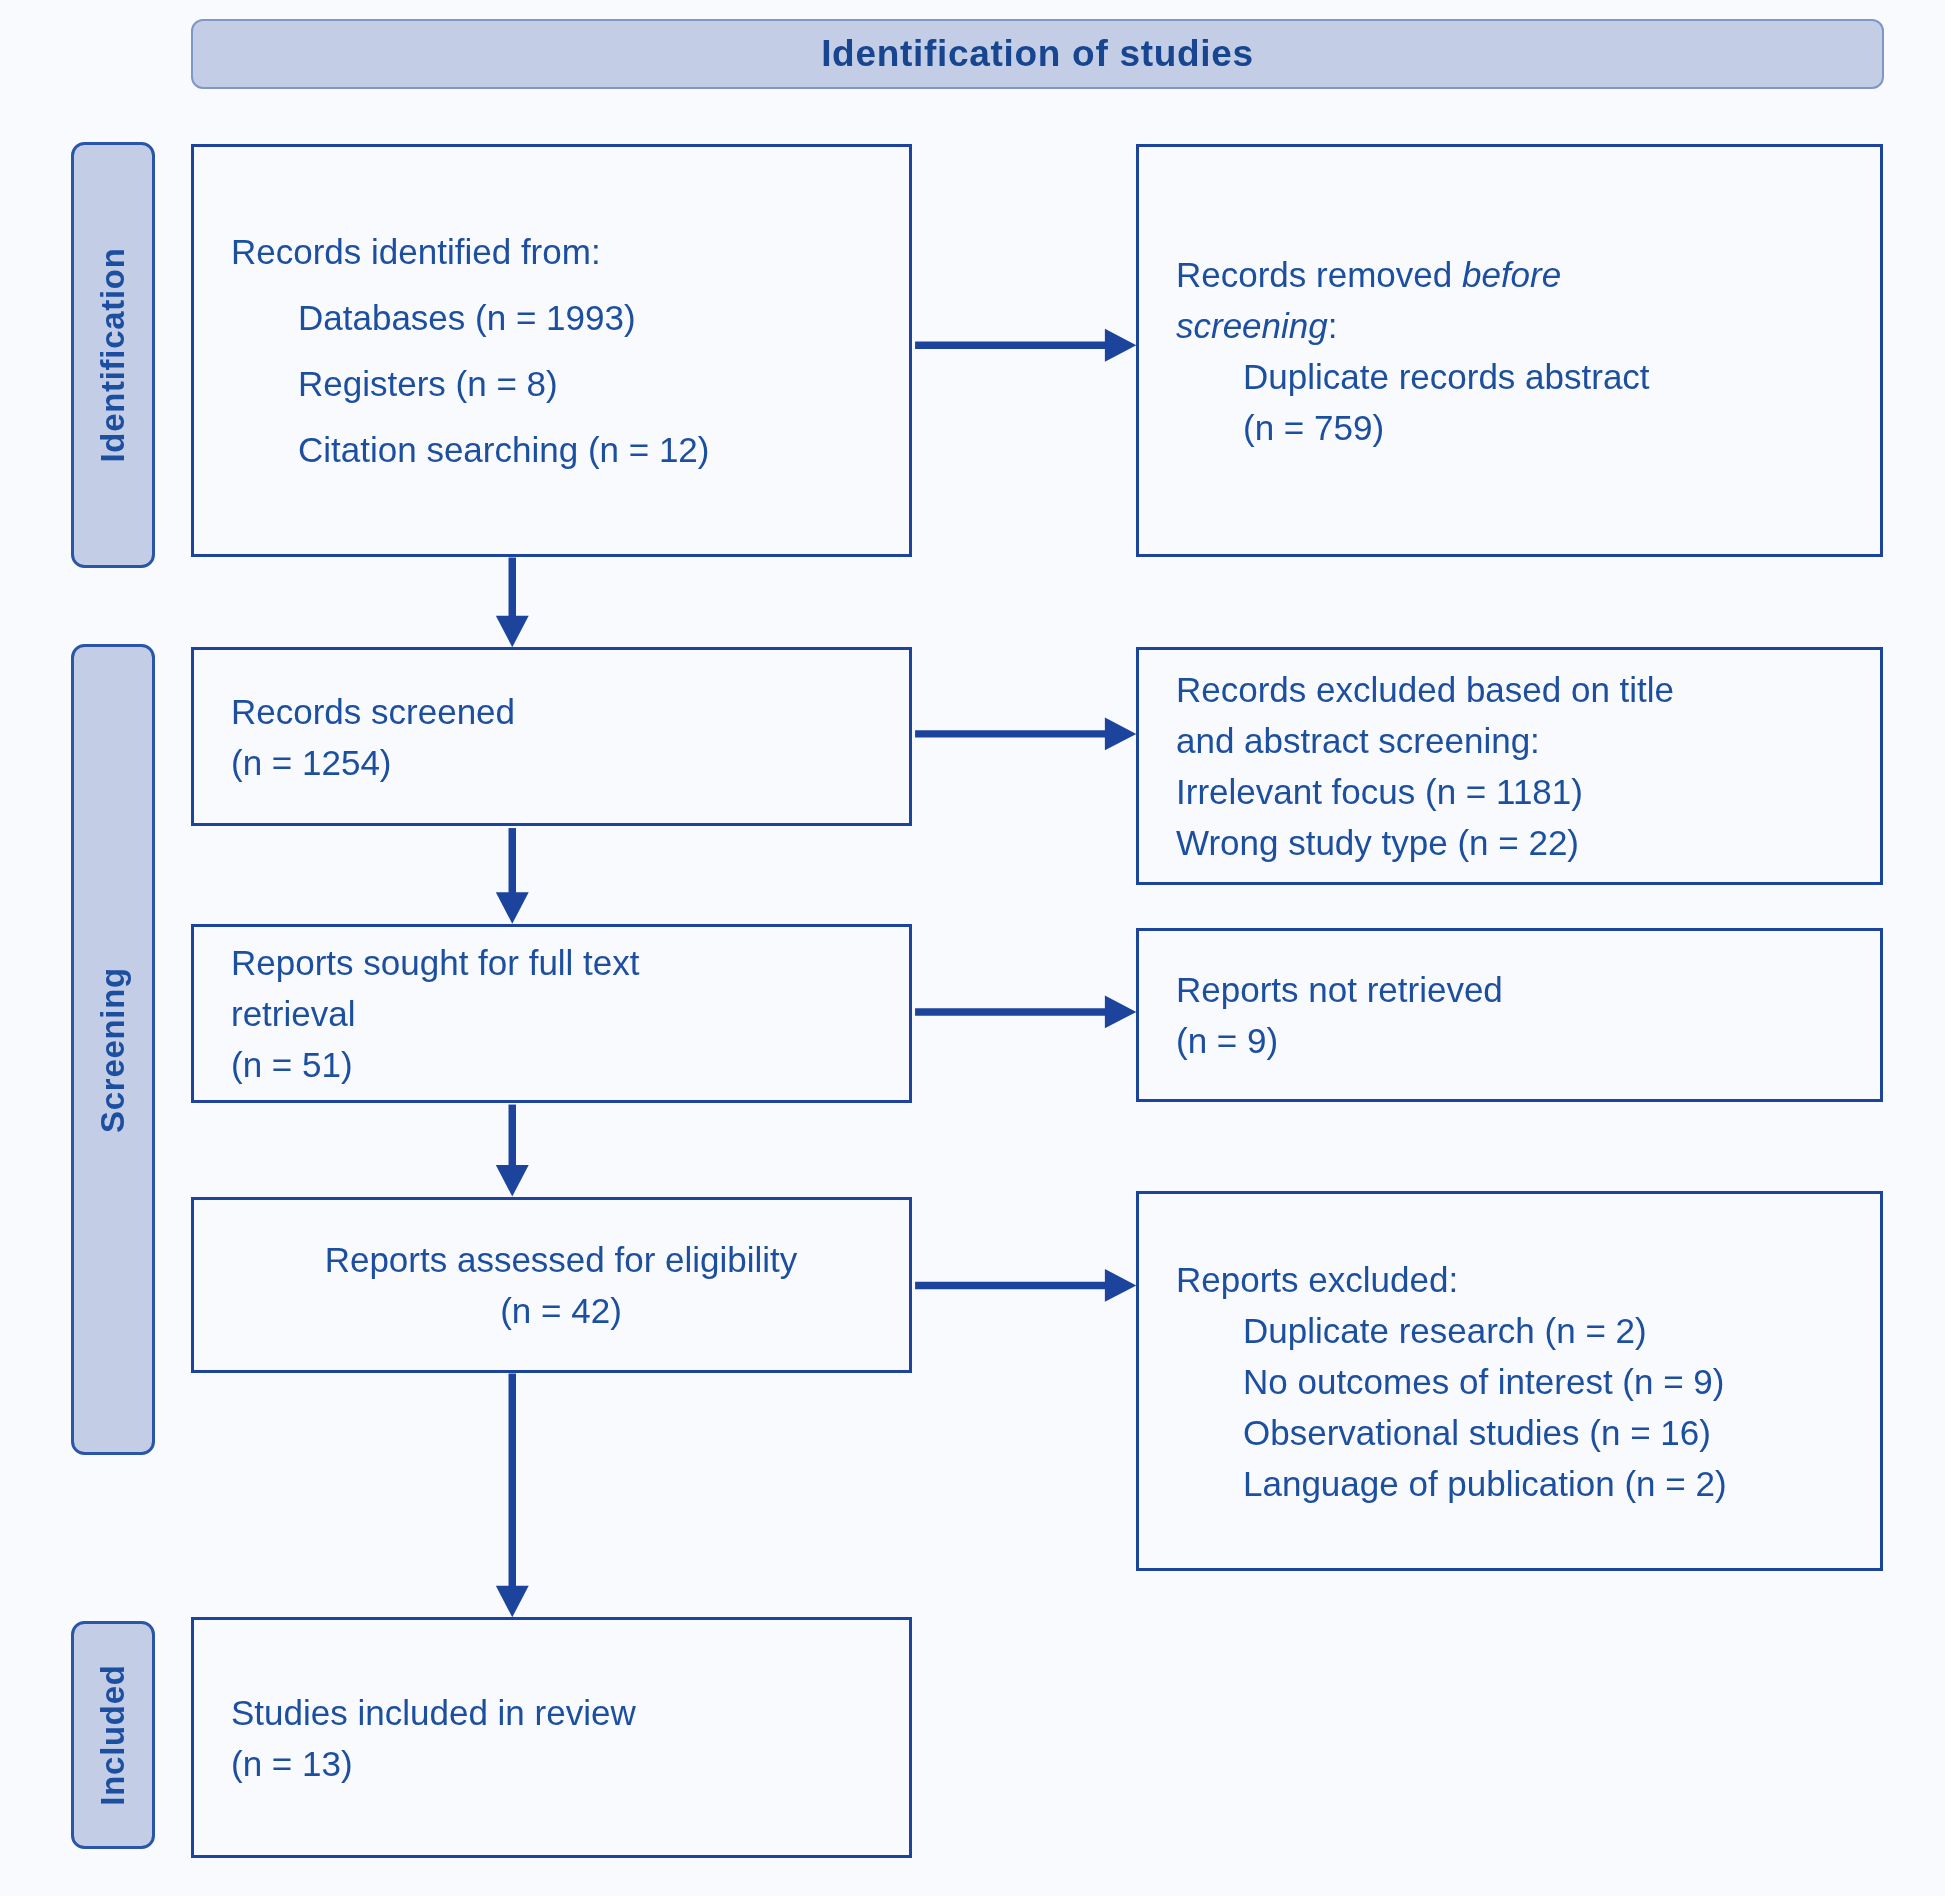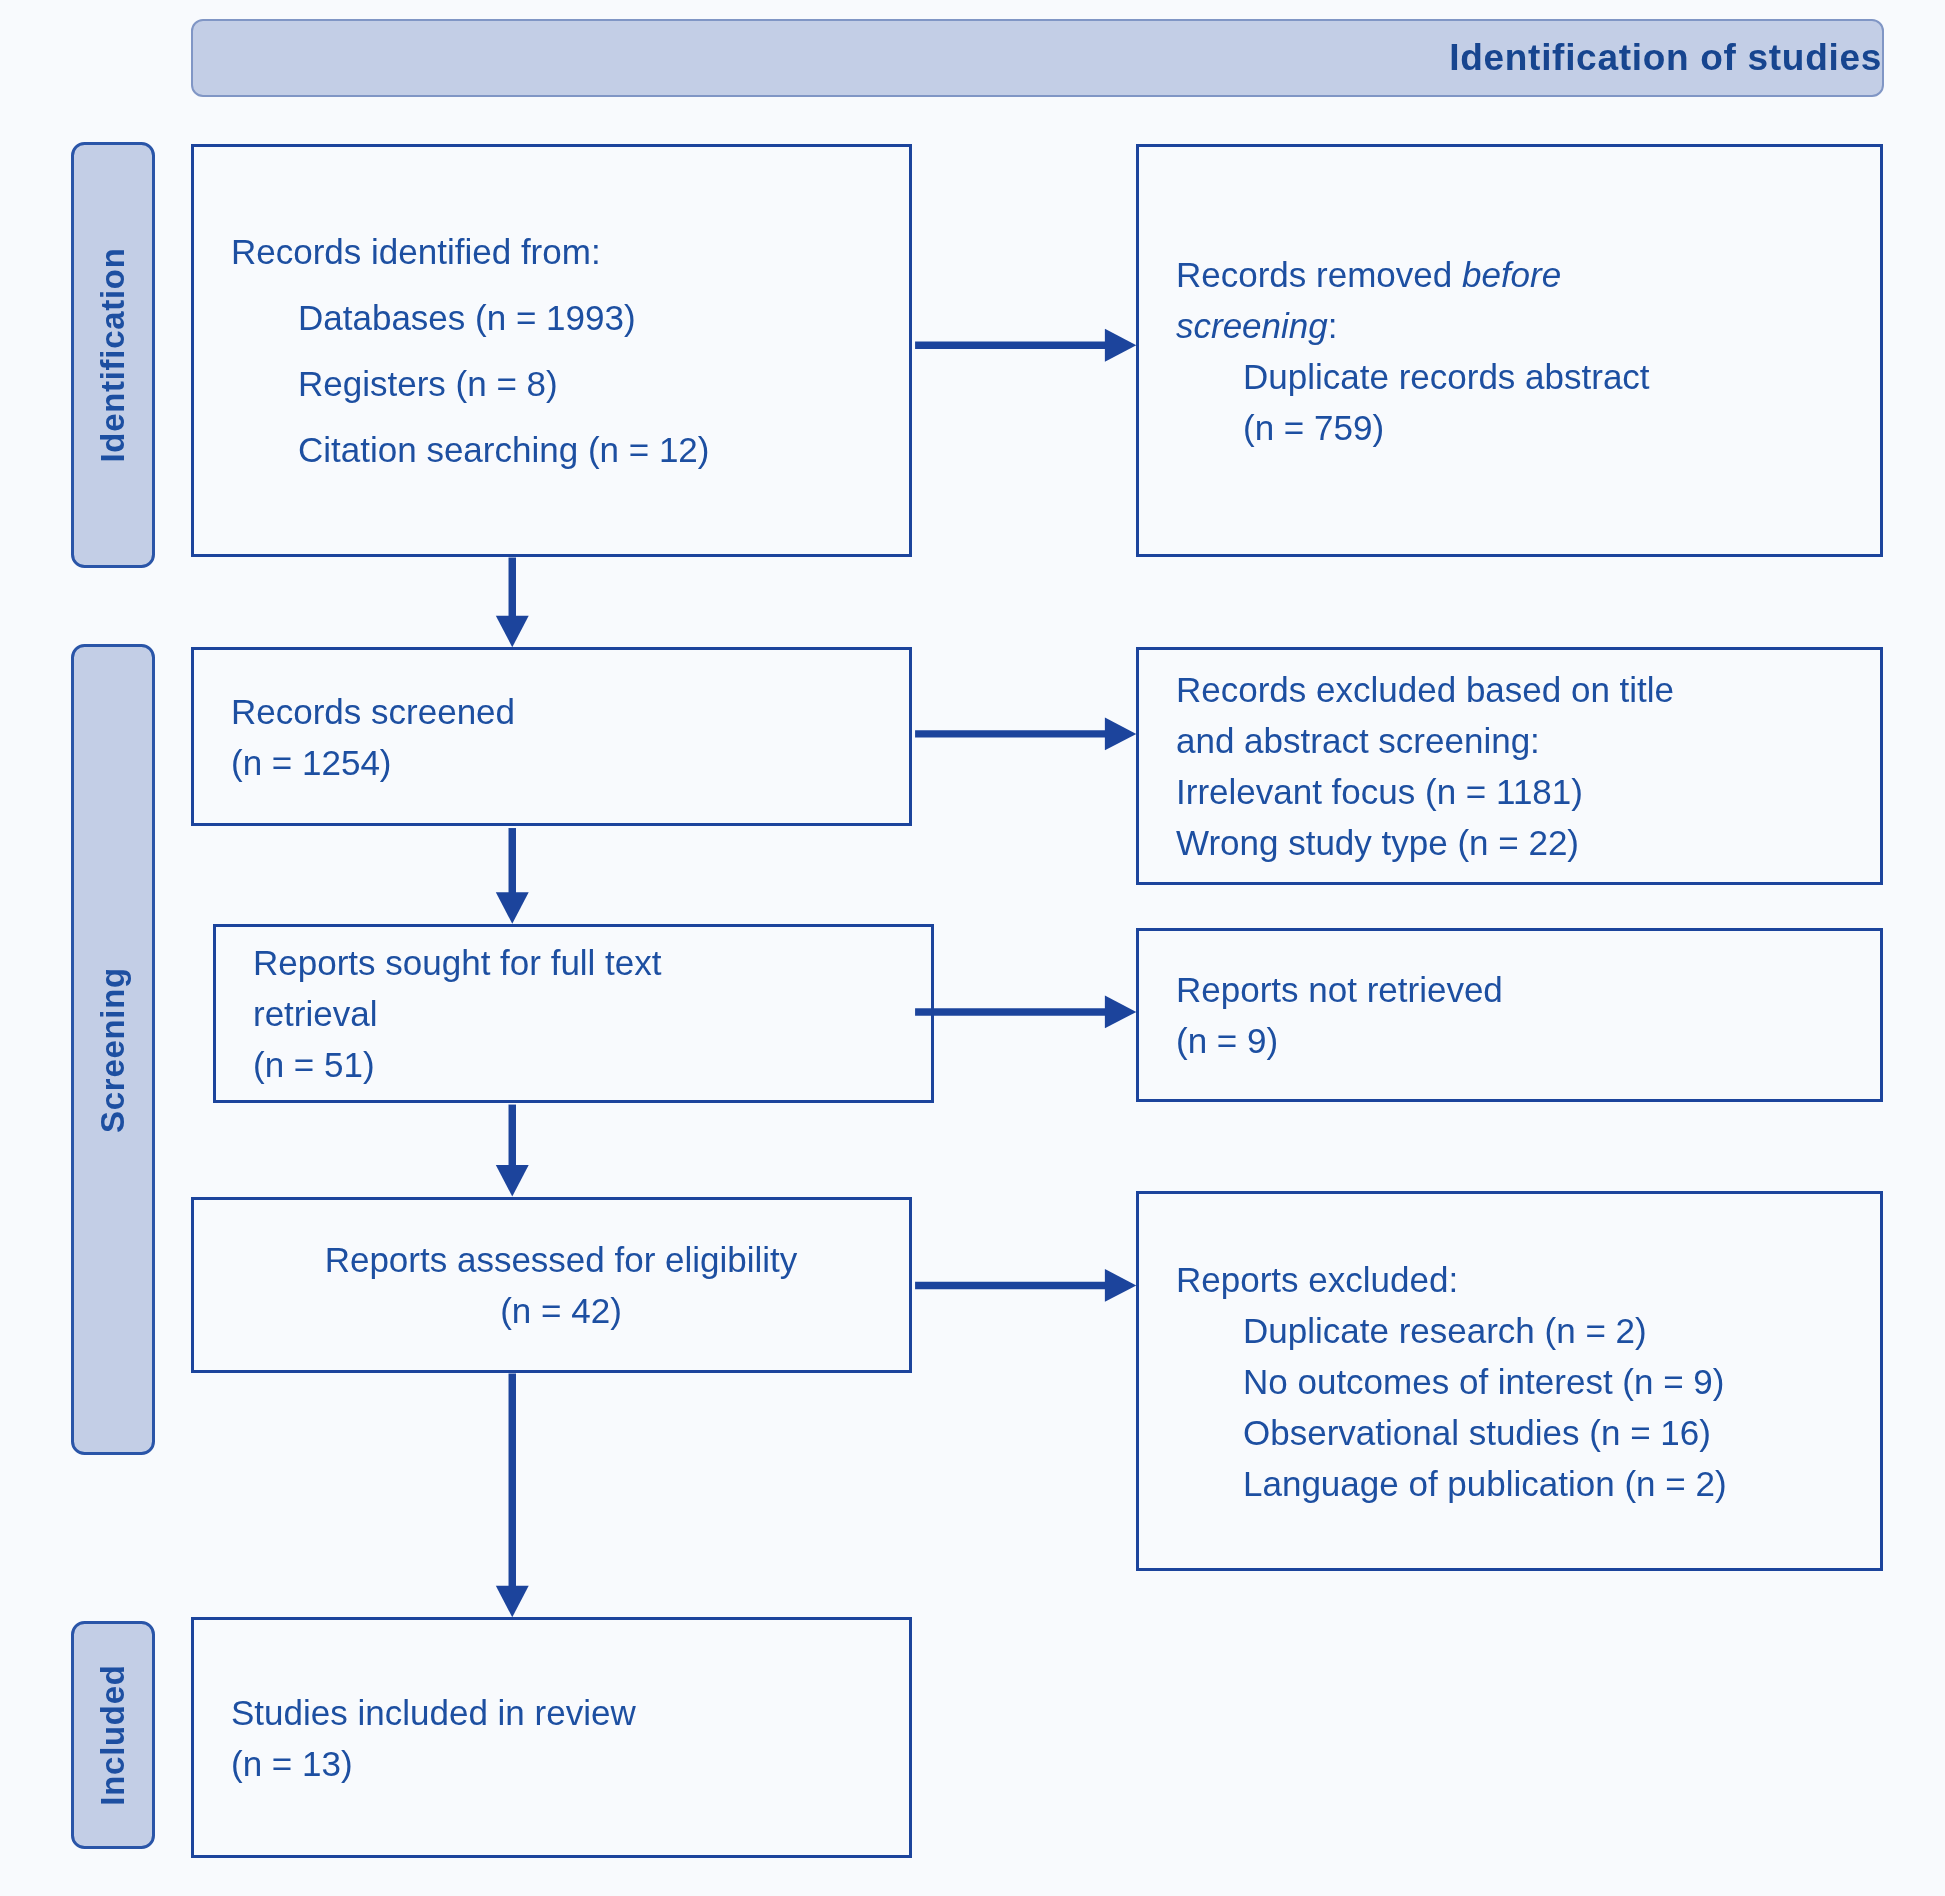--- a/index.html
+++ b/index.html
@@ -4,24 +4,24 @@
 <style>
   html,body{margin:0;padding:0;background:#f8fafd;}
   .canvas{
     position:relative;
     width:1946px;height:1896px;
     background:#f8fafd;
     font-family:"Liberation Sans", sans-serif;
     overflow:hidden;
   }
   .banner{
-    position:absolute;left:191px;top:18.7px;width:1693px;height:78px;
+    position:absolute;left:191px;top:18.7px;width:1693px;height:70px;
     box-sizing:border-box;
     background:#c3cee6;border:2.2px solid #8096c5;border-radius:12px;
-    display:flex;align-items:center;justify-content:flex-end;
+    display:flex;align-items:center;justify-content:center;
     font-size:37px;font-weight:700;color:#17458f;letter-spacing:0.7px;
   }
   .stage{
     position:absolute;left:71px;width:84px;box-sizing:border-box;
     background:#c3cee6;border:3px solid #2a55a8;border-radius:13.5px;
     display:flex;align-items:center;justify-content:center;
   }
   .stage span{
     transform:rotate(-90deg);white-space:nowrap;
     font-size:33px;font-weight:700;color:#1d4fa1;letter-spacing:0.7px;
@@ -63,21 +63,21 @@
     <div class="ind">Databases (n = 1993)</div>
     <div class="ind">Registers (n = 8)</div>
     <div class="ind">Citation searching (n = 12)</div>
   </div>
 
   <div class="box" style="left:191px;top:647px;width:721px;height:179px;">
     <div>Records screened</div>
     <div>(n = 1254)</div>
   </div>
 
-  <div class="box" style="left:191px;top:924px;width:721px;height:179px;margin-left:22px;">
+  <div class="box" style="left:191px;top:924px;width:721px;height:179px;">
     <div>Reports sought for full text</div>
     <div>retrieval</div>
     <div>(n = 51)</div>
   </div>
 
   <div class="box" style="left:191px;top:1197px;width:721px;height:176px;text-align:center;">
     <div>Reports assessed for eligibility</div>
     <div>(n = 42)</div>
   </div>
 

